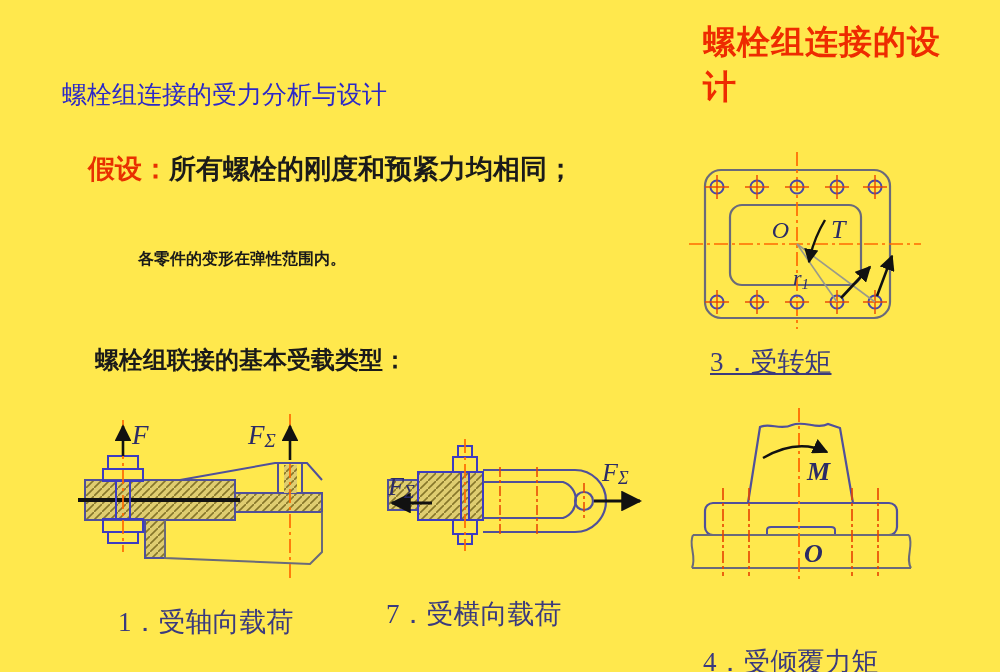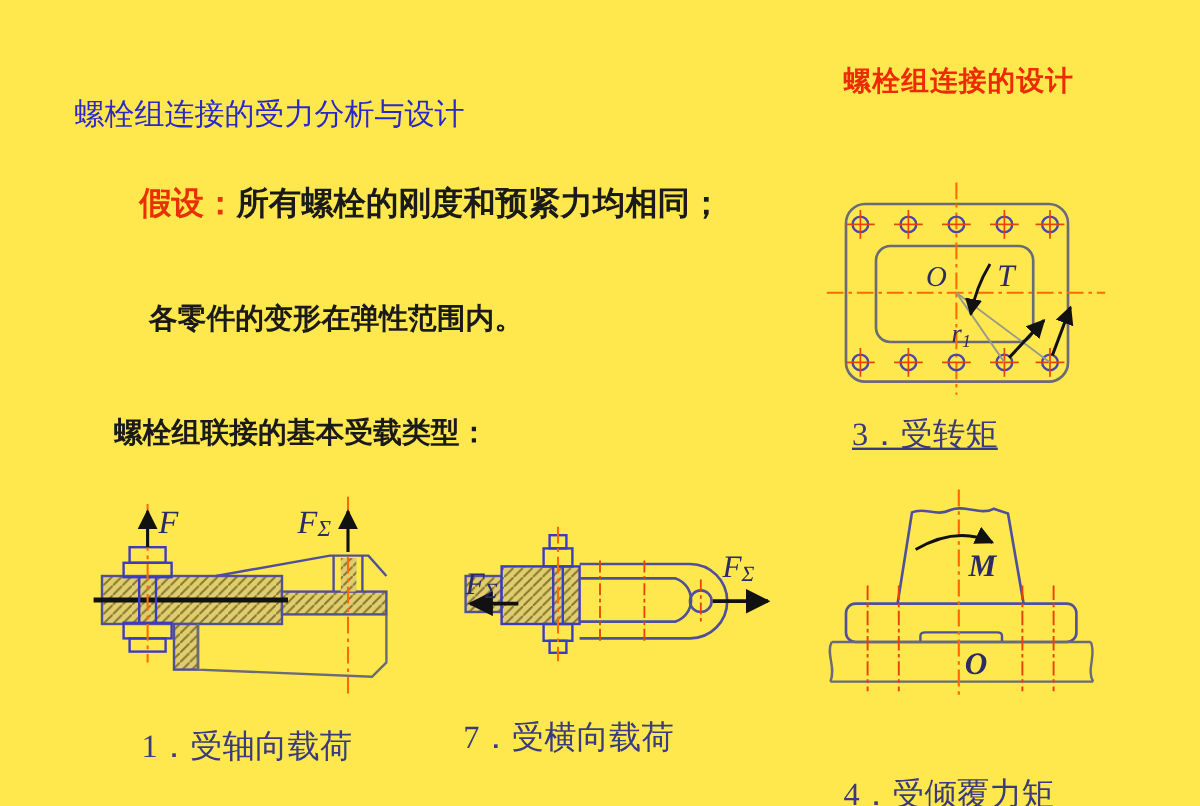--- a/index.html
+++ b/index.html
@@ -5,30 +5,30 @@
   html,body{margin:0;padding:0;}
   #slide{
     position:relative; width:1000px; height:672px; overflow:hidden;
     background:#FFE84D;
     font-family:"Liberation Sans", sans-serif;
   }
   .abs{position:absolute;}
   .corner-title{
     left:703px; top:20px; width:260px;
     font-family:"Liberation Serif", serif;
-    font-weight:bold; font-size:23px; color:#EE2B00; letter-spacing:1px;margin-top:32px;
+    font-weight:bold; font-size:33px; color:#EE2B00; letter-spacing:1px;
   }
   .main-title{
     left:62px; top:66px;
     font-weight:normal; font-size:25px; color:#2B28C8;margin-top:12px;
   }
-  .assume-l1{left:88px; top:151px; font-size:27px; font-weight:bold; color:#1A1A1A; white-space:nowrap;margin-left:28px;}
+  .assume-l1{left:88px; top:151px; font-size:27px; font-weight:bold; color:#1A1A1A; white-space:nowrap;}
   .assume-l1 .red{color:#E83000;}
   .assume-l2{left:157px; top:201px; font-size:27px; font-weight:bold; color:#1A1A1A;}
-  .assume-l3{left:124px; top:249px; font-size:24px; font-weight:bold; color:#1A1A1A;}
+  .assume-l3{left:138px; top:249px; font-size:16px; font-weight:bold; color:#1A1A1A;}
   .section-heading{left:95px; top:344px; font-size:24px; font-weight:bold; color:#1A1A1A;}
   .caption{
     font-family:"Liberation Serif", serif;
     font-size:27px; color:#3A3A7E; white-space:nowrap;
   }
   #cap1{left:118px; top:604px;}
   #cap2{left:386px; top:596px;}
   #cap3{left:710px; top:344px;text-decoration:underline;}
   #cap4{left:703px; top:644px;}
   svg{overflow:visible;}

